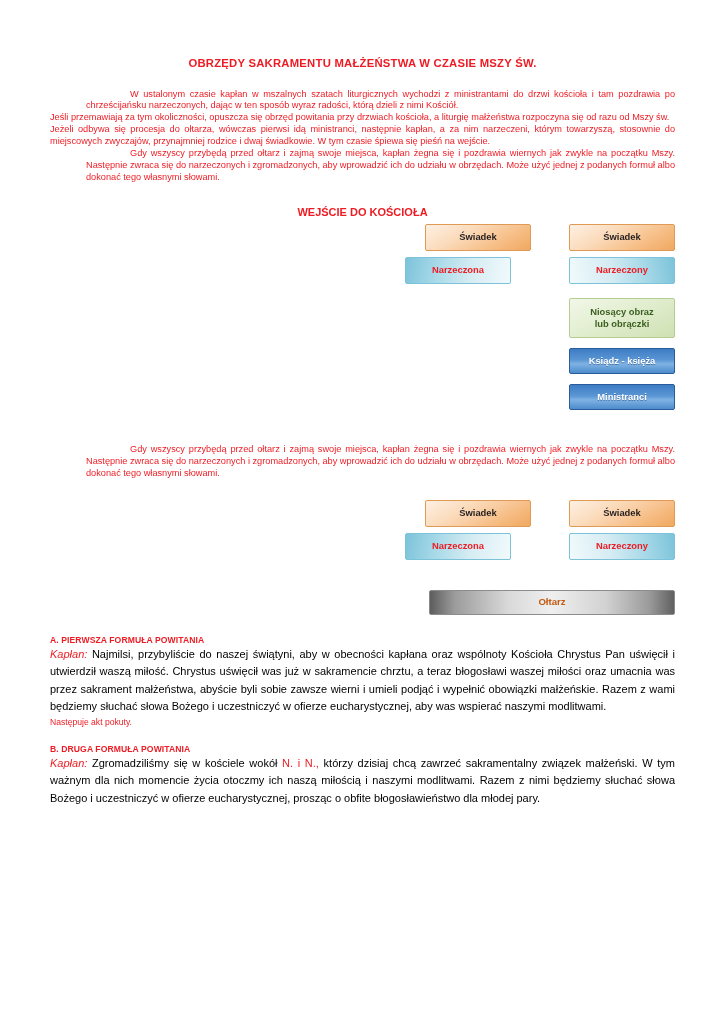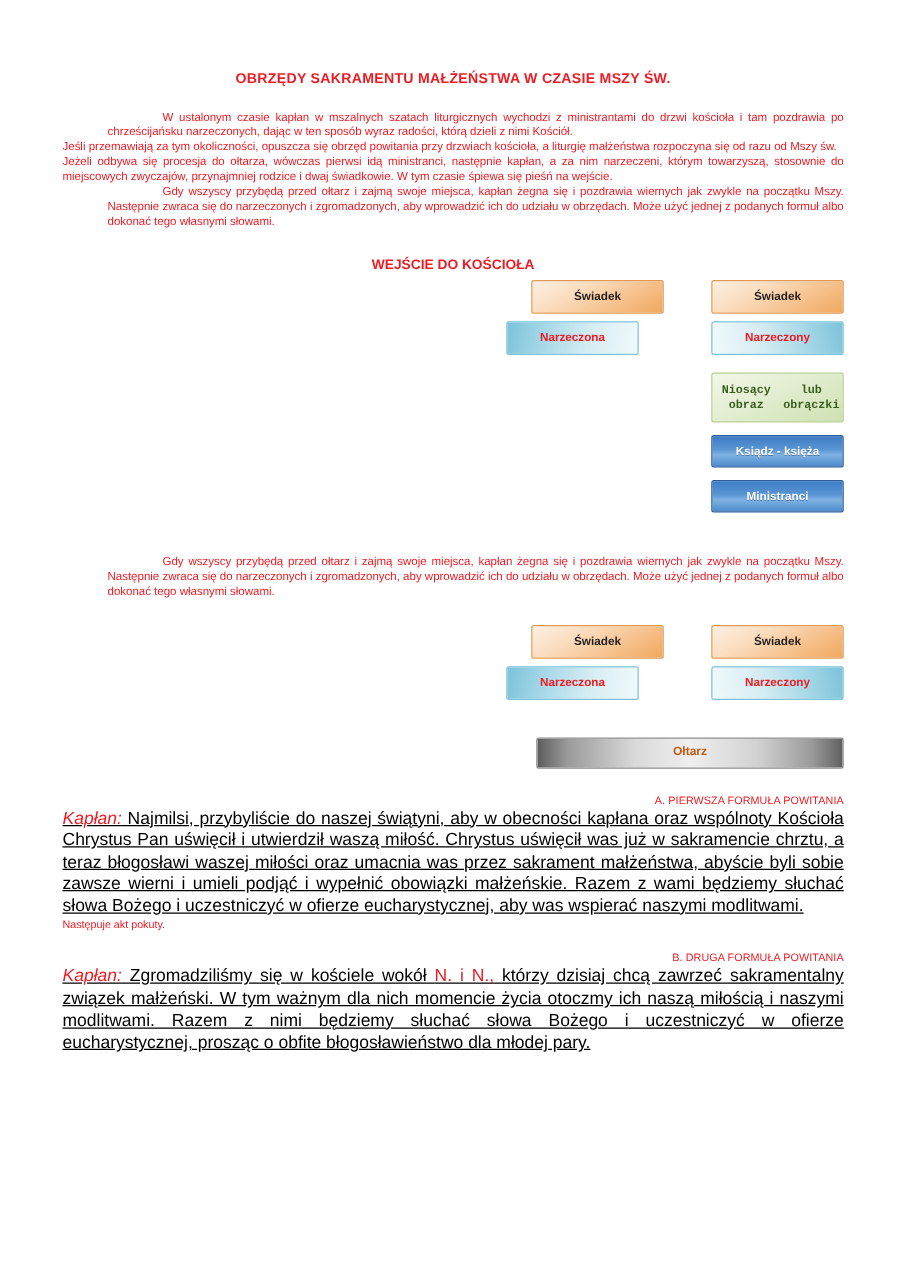--- a/index.html
+++ b/index.html
@@ -123,22 +123,21 @@
     background: linear-gradient(260deg, #7cc3da 0%, #a8d9e8 30%, #d5ecf3 62%, #f1fafc 100%);
     margin-left: 20px;
   }
   
   .box.green {
     width: 106px;
     height: 40px;
     color: #3c5f21;
     border: 1px solid #b6cd92;
     background: linear-gradient(155deg, #f2f7e8 0%, #e2eed0 45%, #cfe1b2 100%);
-    flex-direction: row;
-    font-family: Liberation Mono, monospace;
+    flex-direction: column;
   }
   
   .box.navy {
     width: 106px;
     height: 26px;
     color: #ffffff;
     border: 1px solid #2a5b9b;
     background: linear-gradient(180deg, #3e7cc4 0%, #5a96d4 45%, #7fb2e3 62%, #4d8ccb 100%);
     text-shadow: 0 1px 0 rgba(20,50,90,0.45);
   }
@@ -154,34 +153,32 @@
   .gap-between  { width: 38px; }
 
   .row-gap-6  { height: 6px; }
   .row-gap-13 { height: 14px; }
   .row-gap-10 { height: 10px; }
   .row-gap-30 { height: 30px; }
 
   
   .formula-head {
     font-size: 8.6px;
-    font-weight: normal;
+    font-weight: bold;
     color: #ed1c24;
     margin: 0;
     padding-bottom: 1px;
     letter-spacing: 0.01em;
-    text-align: right;
   }
   .formula-body {
-    font-size: 14px;
+    font-size: 11px;
     line-height: 17.6px;
     color: #000000;
     text-align: justify;
     margin: 0;
-    text-decoration: underline;
   }
   .speaker {
     color: #ed1c24;
     font-style: italic;
   }
   .red-inline { color: #ed1c24; }
   .rubric {
     font-size: 8.6px;
     color: #ed1c24;
     margin: 0;

